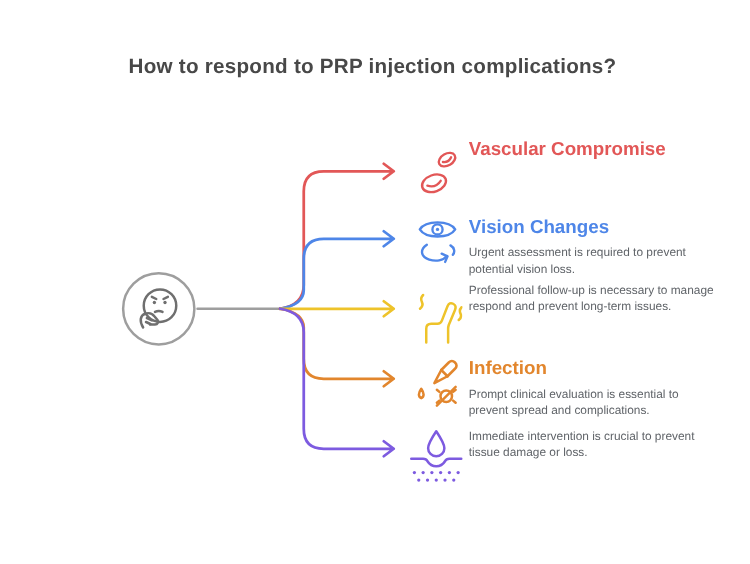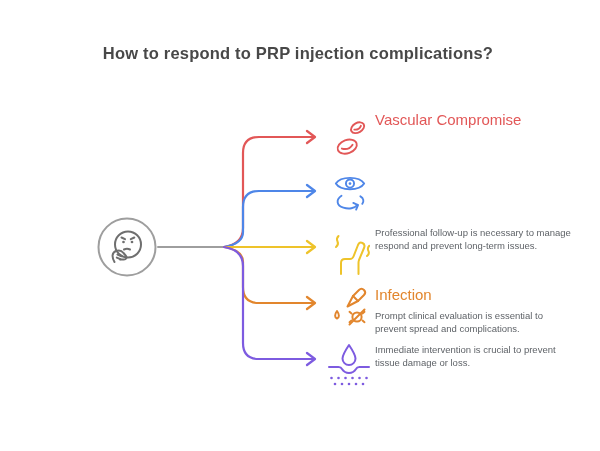--- a/index.html
+++ b/index.html
@@ -53,21 +53,21 @@
     stroke-linejoin: round;
   }
   .icon-fill { fill: currentColor; stroke: none; }
   .item-text {
     position: absolute;
     left: 375px;
     width: 205px;
   }
   .item-heading {
     font-size: 15px;
-    font-weight: 400;
+    font-weight: 700;
     line-height: 19px;
   }
   .item-desc {
     margin-top: 5px;
     width: 200px;
     font-size: 9.5px;
     line-height: 13px;
     color: #5f6368;
   }
   .face-line { fill:none; stroke:#6f6f6f; stroke-width:2; stroke-linecap:round; stroke-linejoin:round; }
@@ -123,20 +123,22 @@
     <svg viewBox="0 0 36 44">
       <path class="icon-stroke" d="M3,12 C8,4 28,4 33,12 C28,20 8,20 3,12 Z"></path>
       <circle class="icon-stroke" cx="18" cy="12" r="4.3"></circle>
       <circle class="icon-fill" cx="18" cy="12" r="1.4"></circle>
       <path class="icon-stroke" d="M9,25 C3,29 3.5,35 11,37.5 C16.5,39.3 23,38.5 26,34.5"></path>
       <path class="icon-stroke" d="M21.5,32.5 L26.5,34.8 L24.5,39.5"></path>
       <path class="icon-stroke" d="M29,25.5 C32.5,27.5 33,31 31,33.5"></path>
     </svg>
   </div>
   <div class="item-text" style="top:172px;">
+    <div class="item-heading" style="color: rgb(78, 134, 232);">Vision Changes</div>
+    <div class="item-desc">Urgent assessment is required to prevent potential vision loss.</div>
   </div>
 
   <div class="item-icon" style="left: 330px; top: 232px; width: 40px; height: 46px; color: rgb(238, 195, 42);">
     <svg viewBox="0 0 40 46">
       <path class="icon-stroke" d="M11,42 L11,31 Q11,27 15,27 L20,27 Q22.5,27 23.5,24.5 L28,13 Q29.5,9.5 32.5,11 Q35.5,12.5 34,16 L29,28 Q28.5,29.5 28.5,31 L28.5,42"></path>
       <path class="icon-stroke" d="M6,15 q3,-2.5 1.5,-5.5 q-1.5,-3 1,-5.5"></path>
       <path class="icon-stroke" d="M37,24 q2.8,-2.3 1.4,-5.1 q-1.4,-2.8 0.9,-5.1"></path>
     </svg>
   </div>
   <div class="item-text" style="top:221px;">

